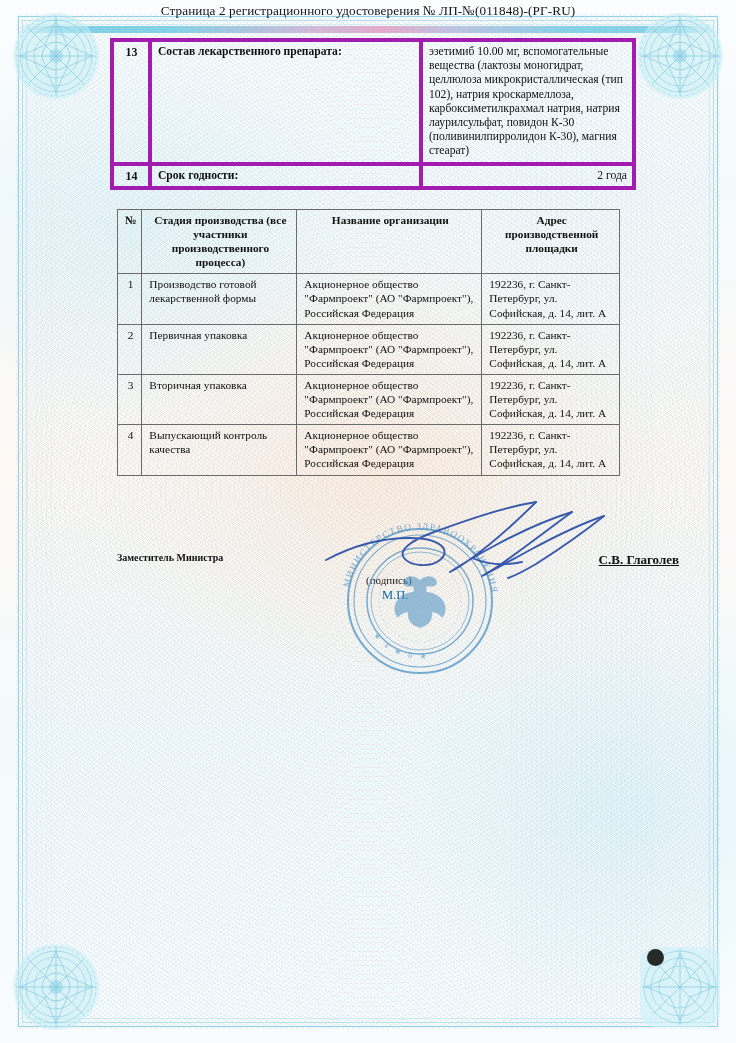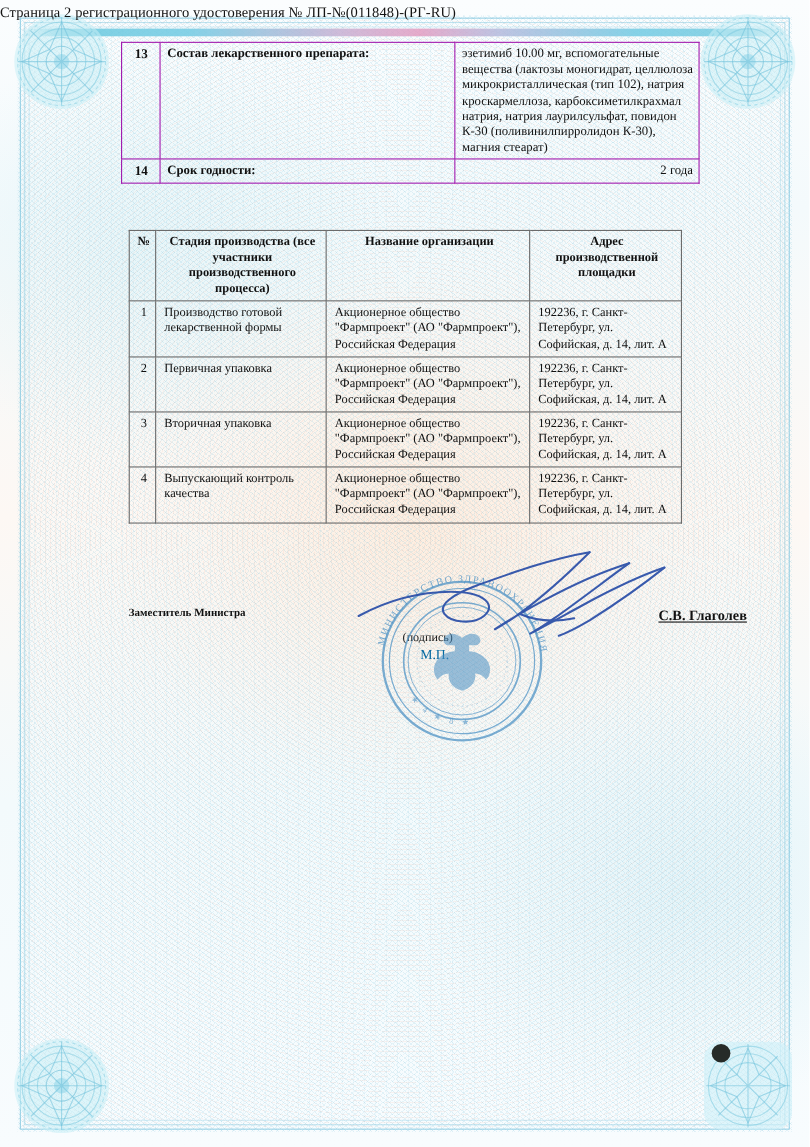--- a/index.html
+++ b/index.html
@@ -51,31 +51,31 @@
   .rosette svg{display:block;}
   #ros-tl{left:8px;top:8px;}
   #ros-tr{right:8px;top:8px;}
   #ros-bl{left:8px;bottom:8px;}
   #ros-br{right:8px;bottom:8px;}
 
   
   #content{position:absolute;inset:0;}
 
   #header-title{
-    position:absolute;top:3px;left:0;width:736px;
+    position:absolute;top:3px;left:0;width:736px;text-align:center;
     font-size:13.2px;color:#141414;letter-spacing:.1px;white-space:nowrap;
   }
 
   
   table{border-collapse:collapse;}
   #table-top{
     position:absolute;left:110px;top:38px;width:526px;
     border:1px solid #6b6b6b;font-size:11.6px;color:#111;
   }
-  #table-top td{border:1px solid #a21caf;vertical-align:top;padding:3px 5px 3px 6px;line-height:14.2px;}
+  #table-top td{border:4px solid #a21caf;vertical-align:top;padding:3px 5px 3px 6px;line-height:14.2px;}
   .col-num{width:23px;text-align:center;font-weight:bold;font-size:12px;}
   .col-label{width:256px;font-weight:bold;}
   .col-val{width:auto;}
   .val-center{text-align:right;}
 
   
   #info-para{
     position:absolute;left:108px;top:172px;width:520px;text-align:center;
     font-size:11.5px;line-height:15px;color:#111;
   }

